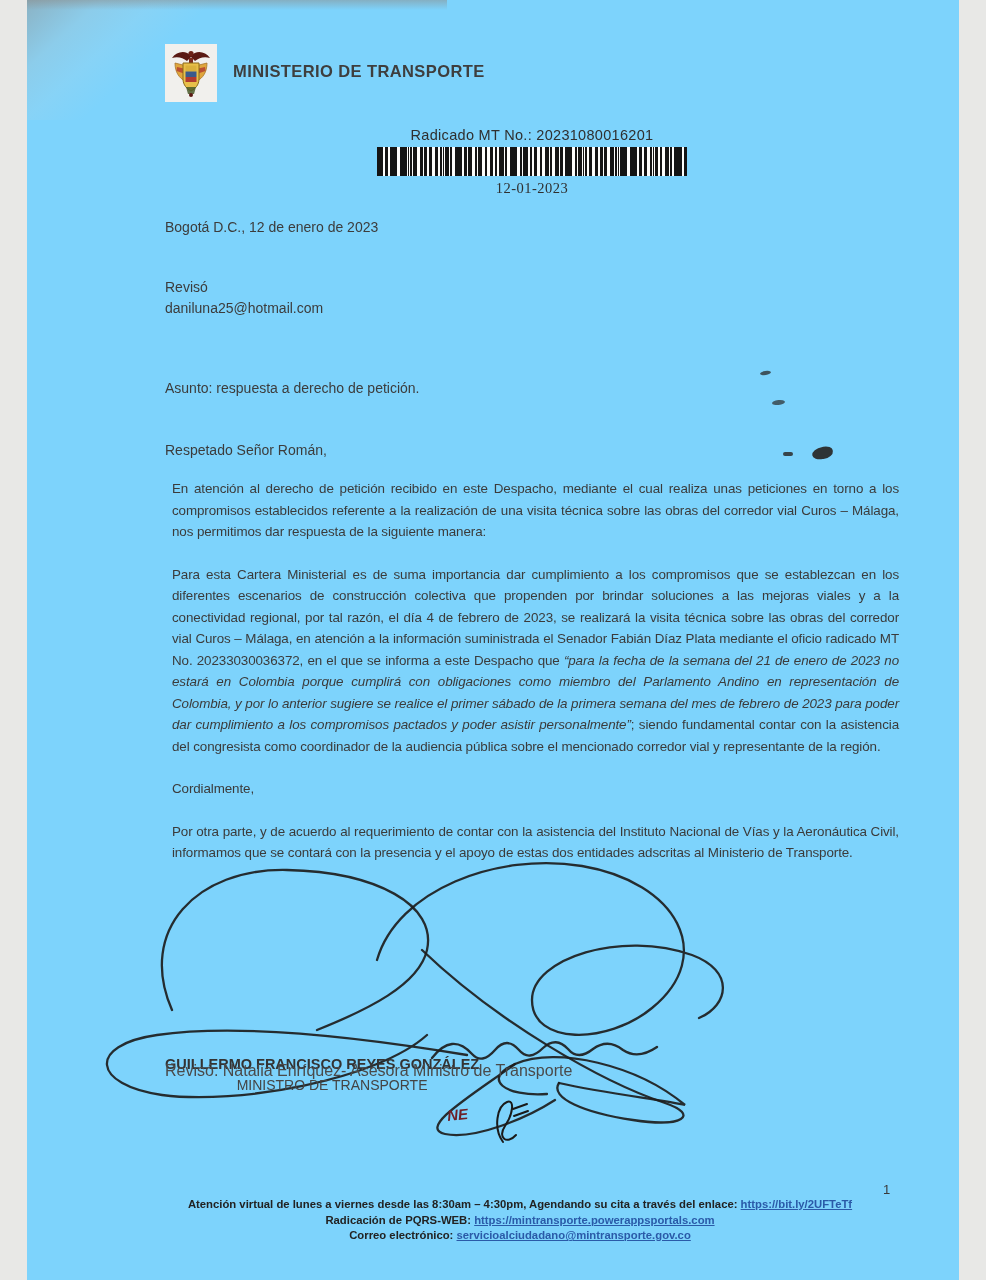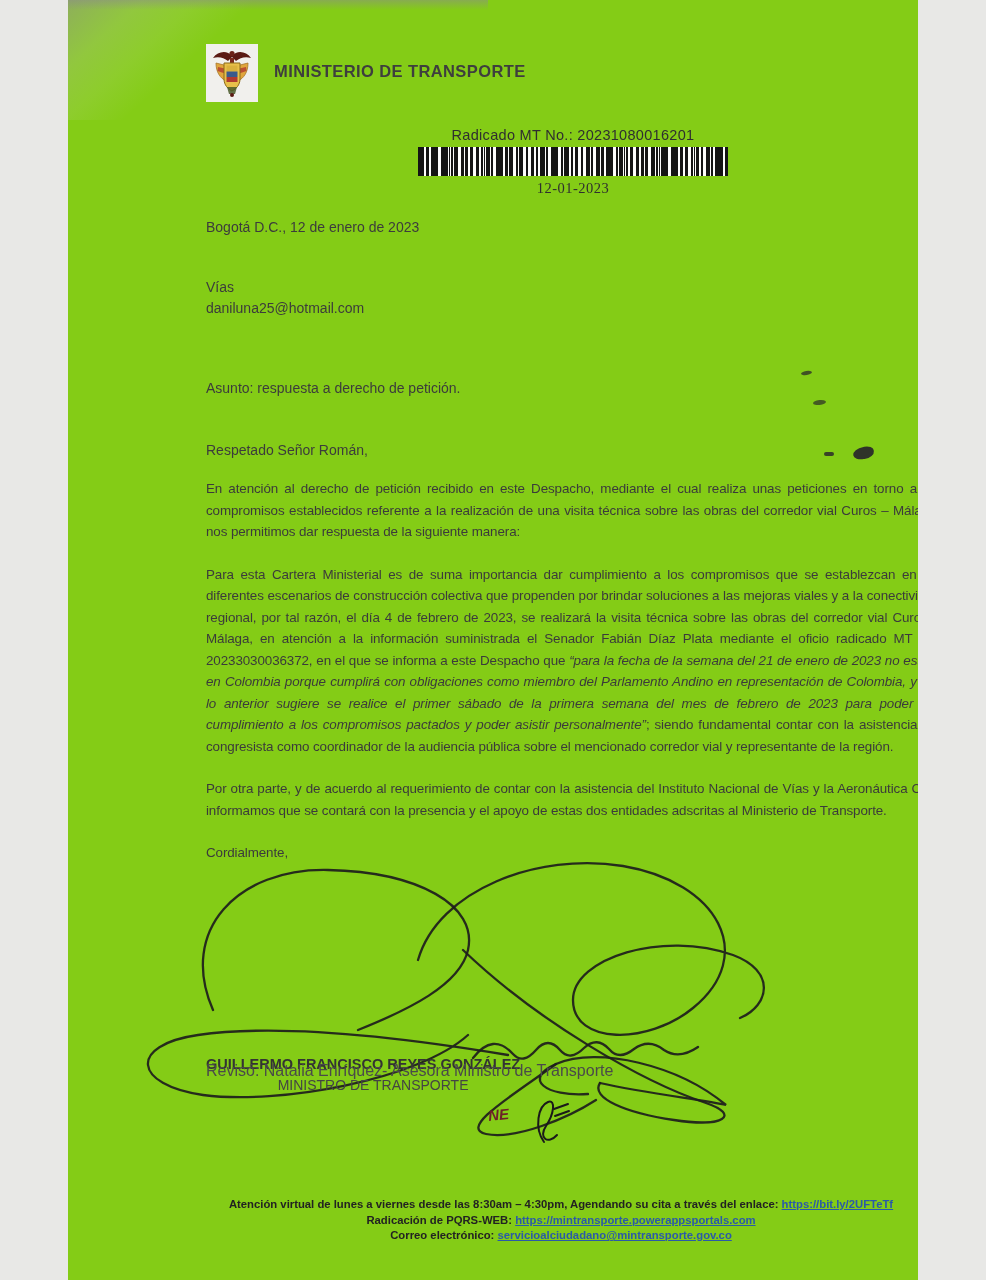--- a/index.html
+++ b/index.html
@@ -1,18 +1,18 @@
 <!DOCTYPE html>
 <html><head>
 <meta charset="utf-8">
 <style>
   html,body{margin:0;padding:0;background:#e8e8e6;}
   #page{
-    position:relative;width:850px;height:1280px;margin:0 auto;
-    background:#84cc16;overflow:hidden;
+    position:relative;width:932px;height:1280px;margin:0 auto;
+    background:#7dd3fc;overflow:hidden;
     font-family:"Liberation Sans",sans-serif;color:#3c3c3c;
   }
   
   .corner-smudge{
     position:absolute;top:0;left:0;width:210px;height:120px;
     background:linear-gradient(138deg,rgba(150,150,148,.55) 0%,rgba(185,185,182,.25) 22%,rgba(210,210,206,.12) 38%,rgba(255,255,255,0) 55%);
     pointer-events:none;
   }
   .top-streak{
     position:absolute;top:0;left:0;width:420px;height:10px;
@@ -46,21 +46,21 @@
   #city-date{position:absolute;left:138px;top:219px;font-size:14px;}
 
   #recipient{position:absolute;left:138px;top:277px;font-size:14px;line-height:21px;}
   #recipient .name{font-weight:bold;font-size:14.2px;color:#333;}
 
   #subject{position:absolute;left:138px;top:380px;font-size:14px;}
   #greeting{position:absolute;left:138px;top:442px;font-size:14px;}
 
   
   #body-flow{position:absolute;left:138px;top:478px;width:734px;font-size:13.4px;line-height:21.5px;text-align:justify;letter-spacing:-.1px;color:#3b3b3b;}
-  #body-flow p{margin:0 0 21px 0;}
+  #body-flow p{margin:0 0 21px 7px;}
   #body-flow em{font-style:italic;}
   #closing{margin-top:2px;}
 
   
   #signature{position:absolute;left:50px;top:850px;width:650px;height:290px;pointer-events:none;}
   #signature path{fill:none;stroke:#1d1d1d;stroke-width:2.3;stroke-linecap:round;opacity:.92;}
 
   #signer{position:absolute;left:138px;top:1054px;line-height:21px;text-align:center;}
   #signer .name{font-weight:bold;font-size:14.5px;color:#333;}
   #signer .title{font-size:14px;color:#444;margin-left:20px;}
@@ -106,32 +106,32 @@
 
   <div id="cite-block">
     <div id="cite-line2">Radicado MT No.: 20231080016201</div>
     <div id="barcode"></div>
     <div id="cite-date">12-01-2023</div>
   </div>
 
   <div id="city-date">Bogotá D.C., 12 de enero de 2023</div>
 
   <div id="recipient">
-    <div>Vías</div>
+    <div>Revisó</div>
     <div>daniluna25@hotmail.com</div>
   </div>
 
   <div id="subject">Asunto: respuesta a derecho de petición.</div>
   <div id="greeting">Respetado Señor Román,</div>
 
   <div id="body-flow">
     <p>En atención al derecho de petición recibido en este Despacho, mediante el cual realiza unas peticiones en torno a los compromisos establecidos referente a la realización de una visita técnica sobre las obras del corredor vial Curos – Málaga, nos permitimos dar respuesta de la siguiente manera:</p>
     <p><span>Para esta Cartera Ministerial es de suma importancia dar cumplimiento a los compromisos que se establezcan en los diferentes escenarios de construcción colectiva que propenden por brindar soluciones a las mejoras viales y a la conectividad regional, por tal razón, el día 4 de febrero de 2023, se realizará la visita técnica sobre las obras del corredor vial Curos – Málaga, en atención a la información suministrada el Senador Fabián Díaz Plata mediante el oficio radicado MT No. 20233030036372, en el que se informa a este Despacho que </span><em>“para la fecha de la semana del 21 de enero de 2023 no estará en Colombia porque cumplirá con obligaciones como miembro del Parlamento Andino en representación de Colombia, y por lo anterior sugiere se realice el primer sábado de la primera semana del mes de febrero de 2023 para poder dar cumplimiento a los compromisos pactados y poder asistir personalmente”</em><span>; siendo fundamental contar con la asistencia del congresista como coordinador de la audiencia pública sobre el mencionado corredor vial y representante de la región.</span></p>
+    <p id="closing">Cordialmente,</p>
     <p>Por otra parte, y de acuerdo al requerimiento de contar con la asistencia del Instituto Nacional de Vías y la Aeronáutica Civil, informamos que se contará con la presencia y el apoyo de estas dos entidades adscritas al Ministerio de Transporte.</p>
-    <p id="closing">Cordialmente,</p>
   </div>
 
   <svg id="signature" viewBox="0 0 650 290">
     <path d="M95 160 C60 80 120 18 210 20 C300 22 360 55 350 100 C342 135 290 160 240 180"></path>
     <path d="M300 110 C320 40 420 2 505 16 C600 32 640 105 575 158 C530 195 455 195 455 150 C455 108 545 80 615 105 C658 121 652 155 622 168"></path>
     <path d="M350 185 C300 230 160 255 85 245 C15 235 10 195 80 185 C170 172 300 190 390 205"></path>
     <path d="M355 208 Q375 182 395 204 Q405 215 418 200 Q430 186 442 200 Q452 212 466 198 Q479 186 491 199 Q501 211 516 199 Q531 188 546 200 Q561 210 580 197"></path>
     <path d="M345 100 C420 172 525 232 588 253 C623 265 606 278 556 270 C508 263 472 248 482 233"></path>
     <path d="M482 233 C530 244 590 250 608 255 C560 215 480 196 438 214 C404 229 428 247 470 244"></path>
     <path d="M438 214 C395 245 340 278 368 284 C398 290 450 268 478 250"></path>

